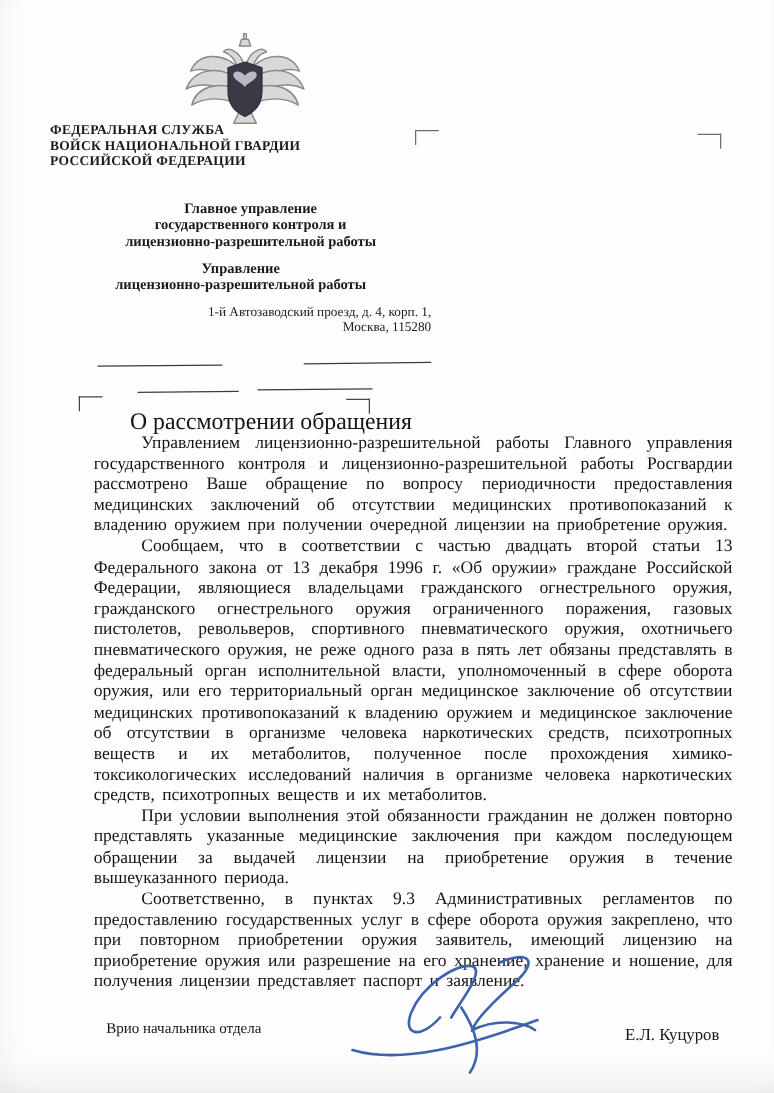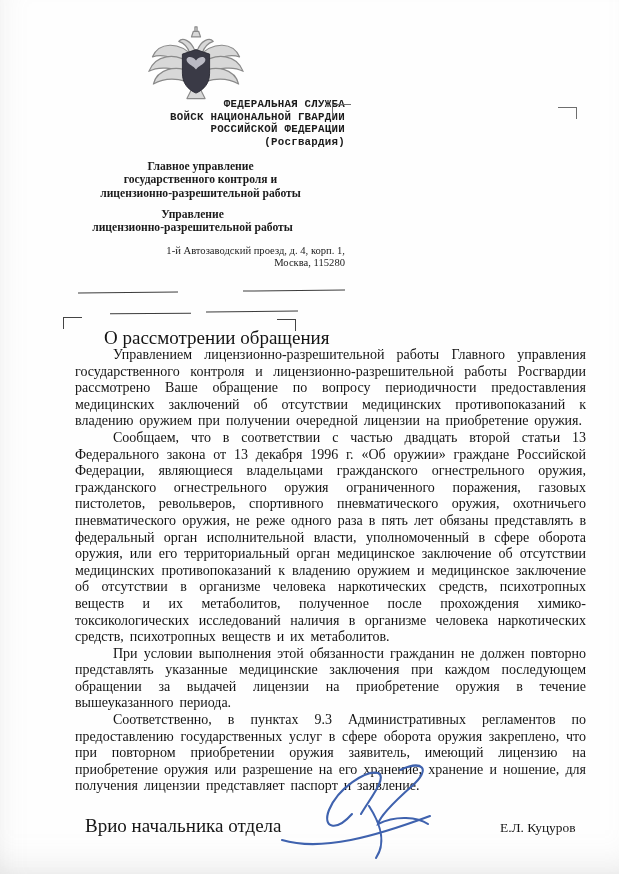--- a/index.html
+++ b/index.html
@@ -14,22 +14,22 @@
   .page{
     position:absolute;inset:0;
     background:#fefefe;
     box-shadow:inset 0 -30px 40px -35px rgba(150,150,150,.35), inset 25px 0 35px -35px rgba(160,160,160,.25);
   }
   .abs{position:absolute;}
   
   .emblem{left:137px;top:26px;width:118px;height:78px;}
   .lh-org{
     left:40px;top:98px;width:305px;
-    text-align:right;font-weight:bold;
-    font-size:10.8px;line-height:12.6px;letter-spacing:.25px;color:#1b1b1b;font-family:Liberation Mono, monospace;
+    text-align:left;font-weight:bold;
+    font-size:10.8px;line-height:12.6px;letter-spacing:.25px;color:#1b1b1b;
   }
   .lh-dept1{
     left:48px;top:160px;width:305px;text-align:center;font-weight:bold;
     font-size:11.6px;line-height:13.4px;color:#1b1b1b;
   }
   .lh-dept2{
     left:40px;top:208px;width:305px;text-align:center;font-weight:bold;
     font-size:11.6px;line-height:13.4px;color:#1b1b1b;font-family:Liberation Serif, serif;
   }
   .lh-addr{
@@ -59,21 +59,21 @@
     left:104px;top:327px;font-size:19px;color:#141414;text-align:center;
   }
   
   .body-text{
     left:75px;top:347px;width:511px;
     font-size:14px;line-height:16.6px;
     text-align:justify;word-spacing:2.4px;color:#141414;
   }
   .body-text p{margin:0;text-indent:38px;}
   
-  .sign-pos{left:85px;top:815px;font-size:19px;}
+  .sign-pos{left:85px;top:815px;font-size:12px;}
   .sign-name{left:500px;top:820px;font-size:13.4px;}
   .sign-ink{left:272px;top:760px;width:196px;height:106px;}
 </style>
 </head>
 <body>
 
 <div class="page">
 
   <svg class="abs emblem" viewBox="0 0 130 86" xmlns="http://www.w3.org/2000/svg">
     <g fill="#d8d8d8" stroke="#8a8a8a" stroke-width="1.3" stroke-linejoin="round">
@@ -95,21 +95,20 @@
       <rect x="63.8" y="1" width="2.4" height="5"></rect>
     </g>
     <path d="M65 26 L80 31 L80 52 C80 63 74 70 65 74 C56 70 50 63 50 52 L50 31 Z" fill="#3a3a46" stroke="#2a2a34" stroke-width="1"></path>
     <path d="M65 38 c-5 -6 -12 -4 -10 1 c2 4 7 5 10 9 c3 -4 8 -5 10 -9 c2 -5 -5 -7 -10 -1 z" fill="#c9c9d2" opacity="0.9"></path>
   </svg>
 
   <div class="abs lh-org">
     <div>ФЕДЕРАЛЬНАЯ СЛУЖБА</div>
     <div>ВОЙСК НАЦИОНАЛЬНОЙ ГВАРДИИ</div>
     <div>РОССИЙСКОЙ ФЕДЕРАЦИИ</div>
-    <div>(Росгвардия)</div>
   </div>
 
   <div class="abs lh-dept1">
     <div>Главное управление</div>
     <div>государственного контроля и</div>
     <div>лицензионно-разрешительной работы</div>
   </div>
   <div class="abs lh-dept2">
     <div>Управление</div>
     <div>лицензионно-разрешительной работы</div>

